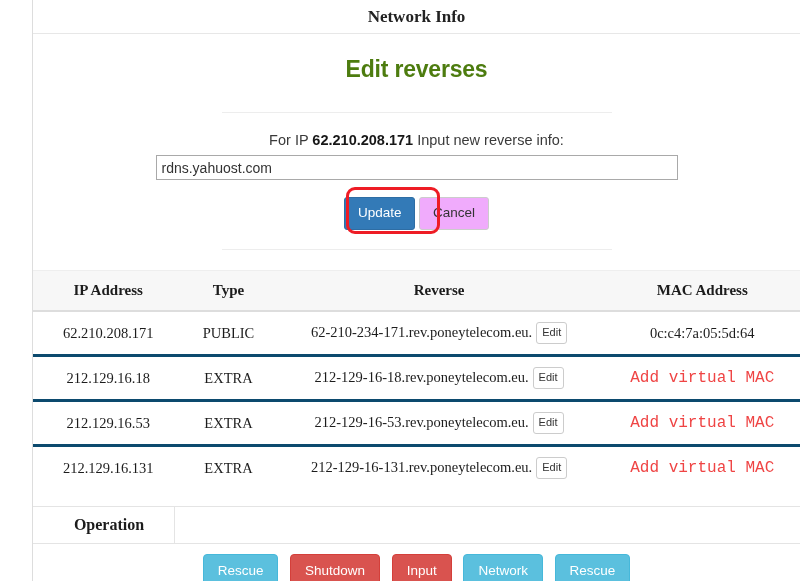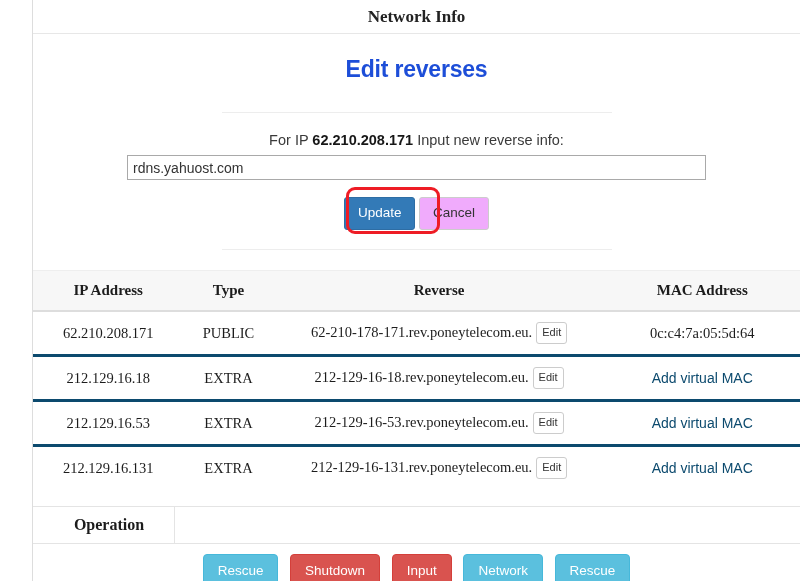--- a/index.html
+++ b/index.html
@@ -55,21 +55,21 @@
   
   .form-area {
     padding: 22px 0 0 0;
     text-align: center;
   }
 
   .form-title {
     font-family: "Liberation Sans", sans-serif;
     font-size: 23px;
     font-weight: bold;
-    color: #1d4ed8;
+    color: #4d7c0f;
     margin: 0;
     letter-spacing: -0.2px;
   }
 
   .hr {
     height: 1px;
     background: #ededed;
     border: 0;
     width: 390px;
     margin: 29px auto 0 auto;
@@ -81,21 +81,21 @@
     color: #3a3a3a;
     font-family: "Liberation Sans", sans-serif;
   }
   .field-label b {
     font-weight: bold;
     color: #171717;
   }
 
   .input-wrap {
     margin: 7px auto 0 auto;
-    width: 579px;
+    width: 522px;
   }
   .text-input {
     box-sizing: border-box;
     width: 100%;
     height: 25px;
     padding: 2px 5px;
     font-size: 14px;
     font-family: "Liberation Sans", sans-serif;
     color: #333333;
     border: 1px solid #a9a9a9;
@@ -202,24 +202,24 @@
     border: 1px solid #cccccc;
     border-radius: 3px;
     background: #ffffff;
     color: #333333;
     cursor: pointer;
     margin-left: 4px;
     vertical-align: 1px;
   }
 
   .mac-link {
-    color: #0c4a6e;
+    color: #ef4444;
     text-decoration: none;
-    font-family: Liberation Sans, sans-serif;
-    font-size: 14px;
+    font-family: Liberation Mono, monospace;
+    font-size: 16px;
     cursor: pointer;
   }
 
   .rev-cell-inner {
     white-space: nowrap;
   }
 
   
   .op-table {
     width: 100%;
@@ -316,21 +316,21 @@
             <th>Reverse</th>
             <th>MAC Address</th>
           </tr>
         </thead>
         <tbody>
 
           <tr>
             <td>62.210.208.171</td>
             <td>PUBLIC</td>
             <td>
-              <span class="rev-cell-inner">62-210-178-171.rev.poneytelecom.eu.</span><button class="btn-xs">Edit</button>
+              <span class="rev-cell-inner">62-210-234-171.rev.poneytelecom.eu.</span><button class="btn-xs">Edit</button>
             </td>
             <td>0c:c4:7a:05:5d:64</td>
           </tr>
 
           <tr>
             <td>212.129.16.18</td>
             <td>EXTRA</td>
             <td>
               <span class="rev-cell-inner">212-129-16-18.rev.poneytelecom.eu.</span><button class="btn-xs">Edit</button>
             </td>

